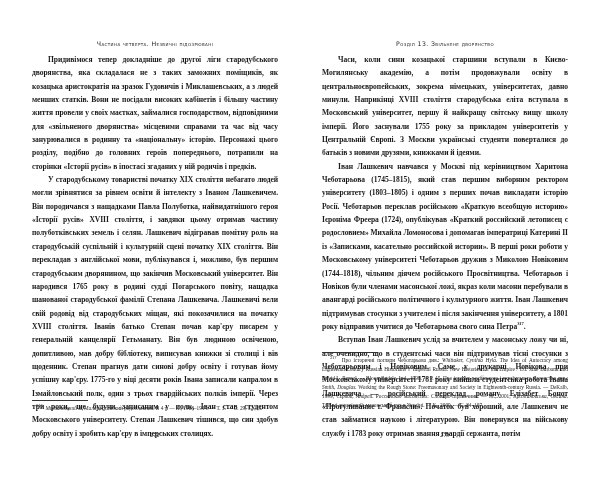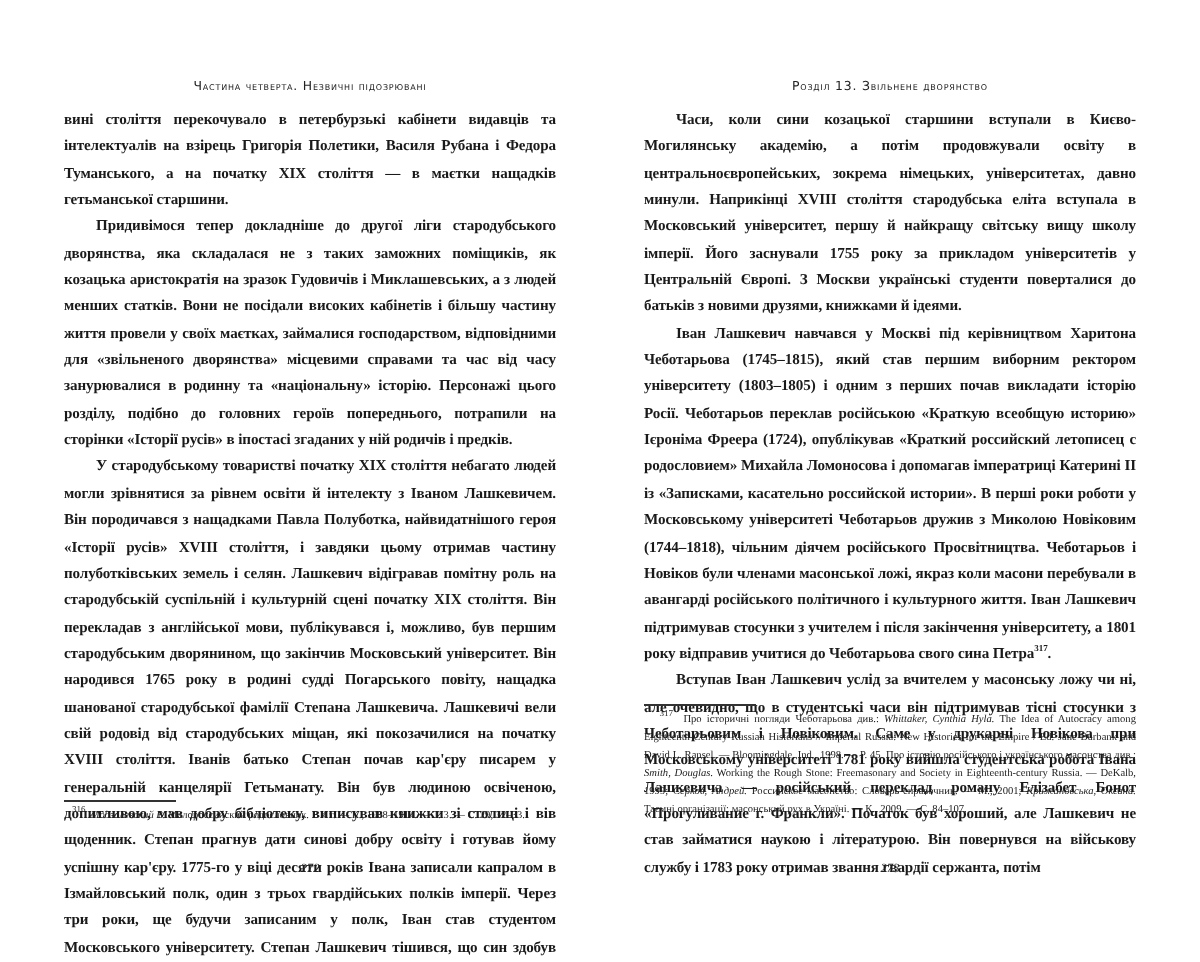--- a/index.html
+++ b/index.html
@@ -45,21 +45,20 @@
   .right .fn-rule { top: 352px; }
   .right .footnotes { top: 356px; }
   .right .folio { top: 431px; }
 </style>
 </head>
 <body>
 
 <div class="page left">
   <div class="running-head">Частина четверта. Незвичні підозрювані</div>
   <div class="body-text">
-    <p>вині століття перекочувало в петербурзькі кабінети видавців та інтелектуалів на взірець Григорія Полетики, Василя Рубана і Федора Туманського, а на початку XIX століття — в маєтки нащадків гетьманської старшини.</p>
     <p class="indent">Придивімося тепер докладніше до другої ліги стародубського дворянства, яка складалася не з таких заможних поміщиків, як козацька аристократія на зразок Гудовичів і Миклашевських, а з людей менших статків. Вони не посідали високих кабінетів і більшу частину життя провели у своїх маєтках, займалися господарством, відповідними для «звільненого дворянства» місцевими справами та час від часу занурювалися в родинну та «національну» історію. Персонажі цього розділу, подібно до головних героїв попереднього, потрапили на сторінки «Історії русів» в іпостасі згаданих у ній родичів і предків.</p>
     <p class="indent"><span>У стародубському товаристві початку XIX століття небагато людей могли зрівнятися за рівнем освіти й інтелекту з Іваном Лашкевичем. Він породичався з нащадками Павла Полуботка, найвидатнішого героя «Історії русів» XVIII століття, і завдяки цьому отримав частину полуботківських земель і селян. Лашкевич відігравав помітну роль на стародубській суспільній і культурній сцені початку XIX століття. Він перекладав з англійської мови, публікувався і, можливо, був першим стародубським дворянином, що закінчив Московський університет. Він народився 1765 року в родині судді Погарського повіту, нащадка шанованої стародубської фамілії Степана Лашкевича. Лашкевичі вели свій родовід від стародубських міщан, які покозачилися на початку XVIII століття. Іванів батько Степан почав кар'єру писарем у генеральній канцелярії Гетьманату. Він був людиною освіченою, допитливою, мав добру бібліотеку, виписував книжки зі столиці і вів щоденник. Степан прагнув дати синові добру освіту і готував йому успішну кар'єру. 1775-го у віці десяти років Івана записали капралом в Ізмайловський полк, один з трьох гвардійських полків імперії. Через три роки, ще будучи записаним у полк, Іван став студентом Московського університету. Степан Лашкевич тішився, що син здобув добру освіту і зробить кар'єру в імперських столицях</span>.</p>
   </div>
   <div class="fn-rule"></div>
   <div class="footnotes">
     <div>&nbsp;&nbsp;&nbsp;<sup>316</sup>&nbsp;&nbsp;<i>Модзалевский В.</i><span> Малороссийский родословник. В 4 т. — К., 1908–1914. — Т. 3. — С. 29, 32–33.</span></div>
   </div>
   <div class="folio">272</div>
 </div>
 

